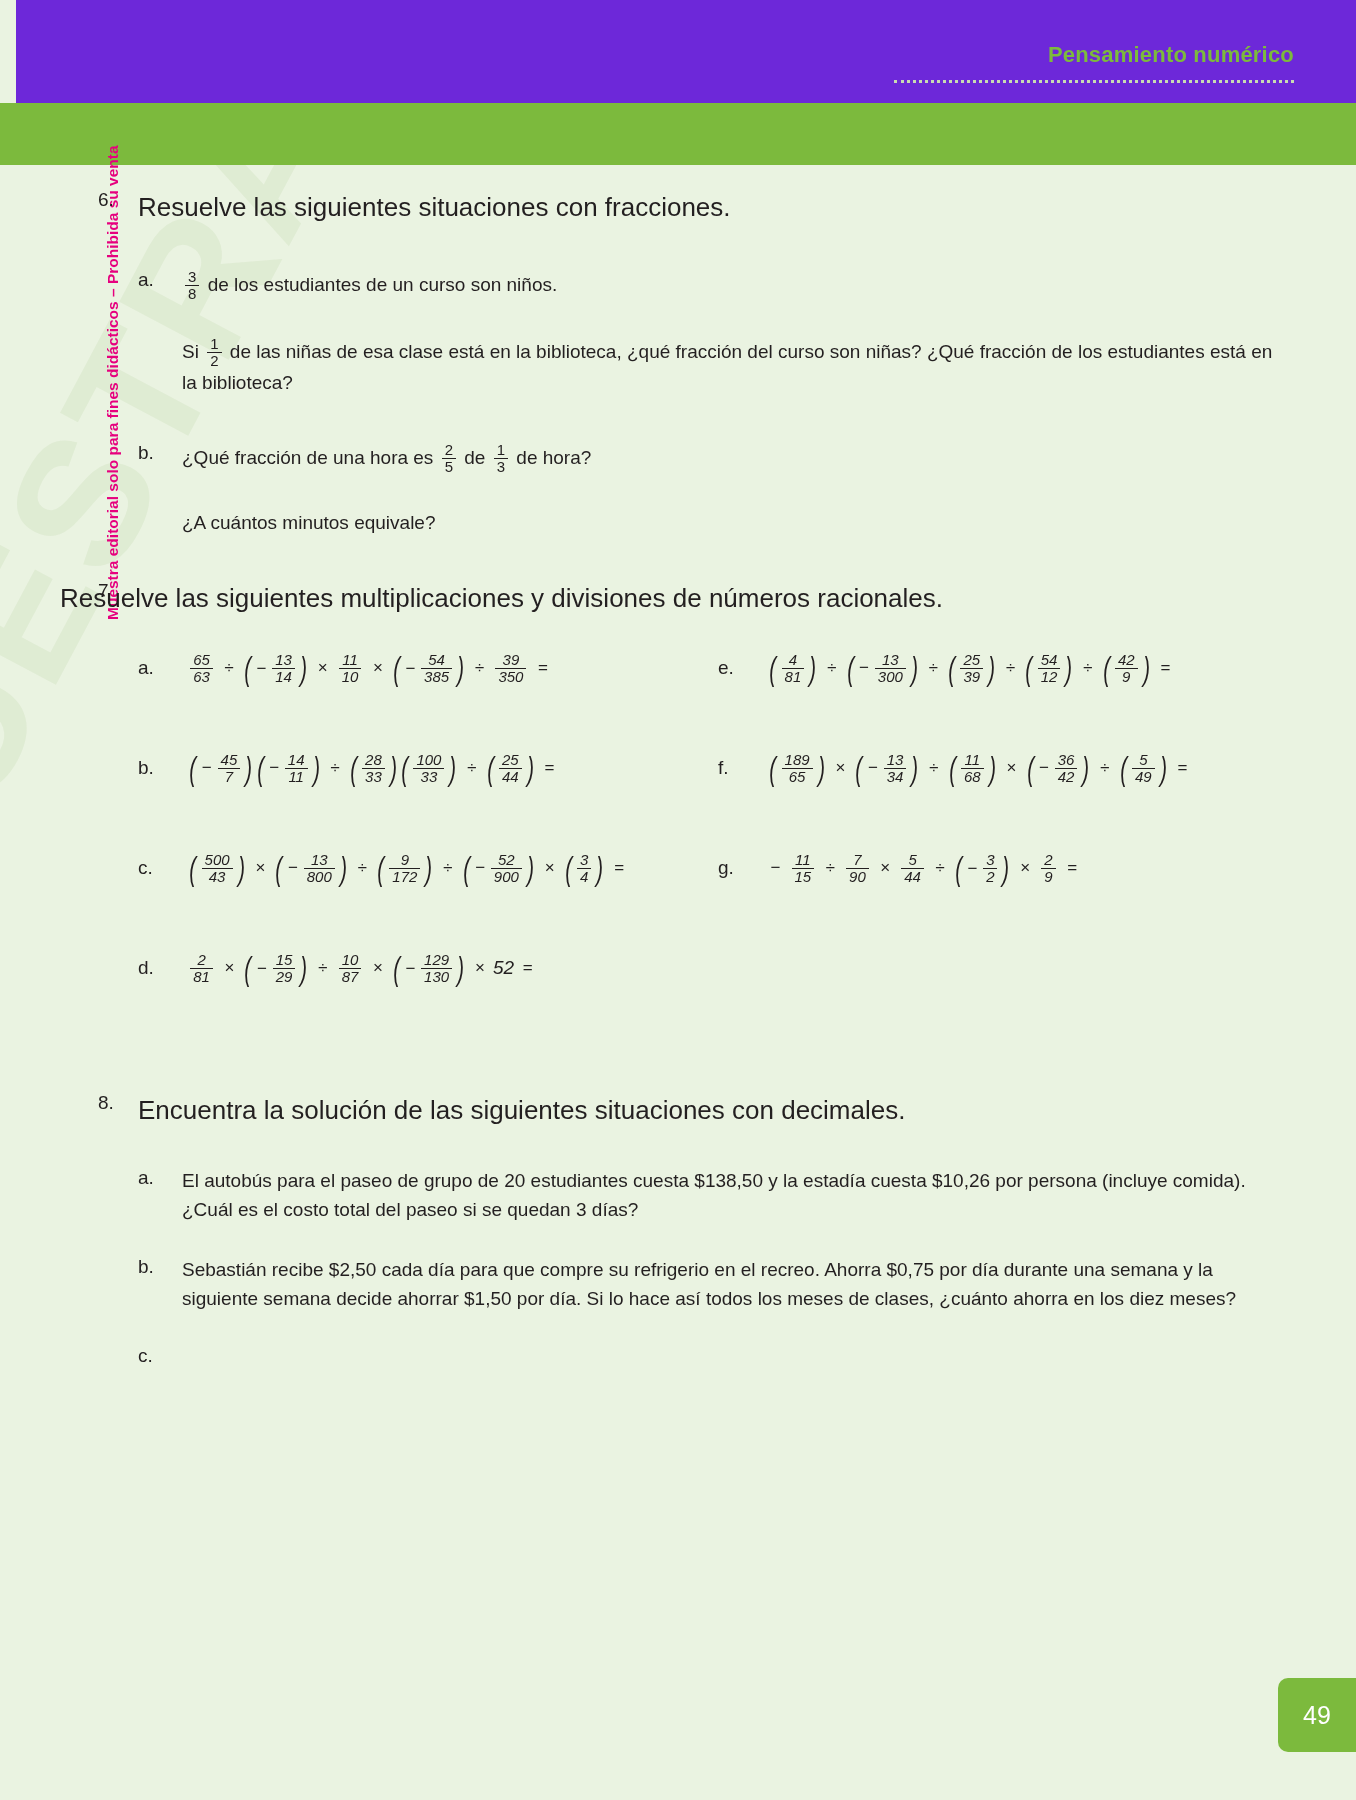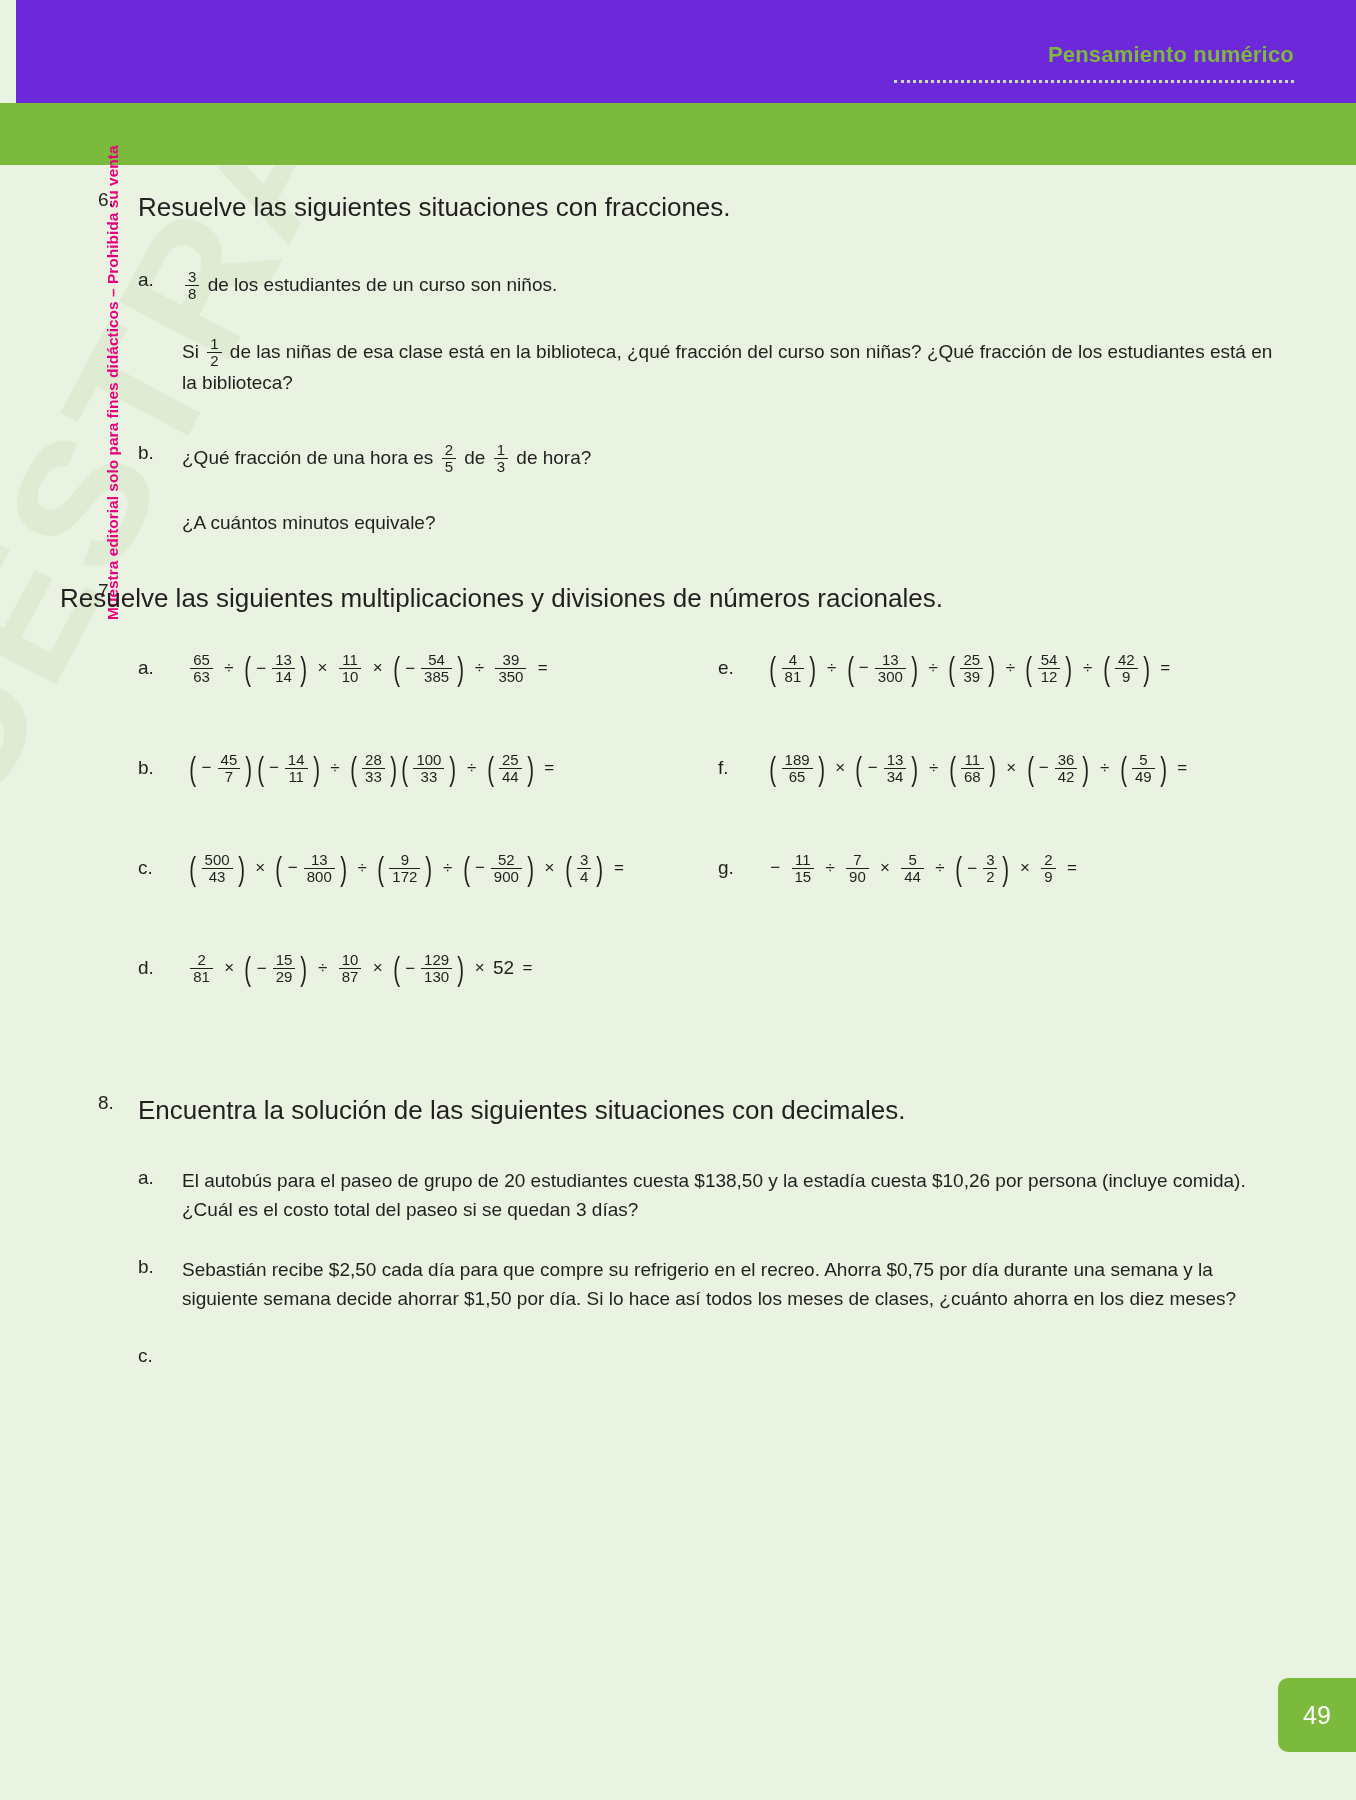--- a/index.html
+++ b/index.html
@@ -160,20 +160,21 @@
   .ex-letter {
     display: inline-block;
     width: 44px;
     font-size: 19px;
     vertical-align: middle;
   }
   .expr {
     display: inline-block;
     vertical-align: middle;
     white-space: nowrap;
+    font-style: italic;
   }
   .parengrp {
     display: inline-block;
     vertical-align: middle;
     white-space: nowrap;
   }
   .parengrp > .pl, .parengrp > .pr {
     display: inline-block;
     font-size: 34px;
     font-weight: 200;

